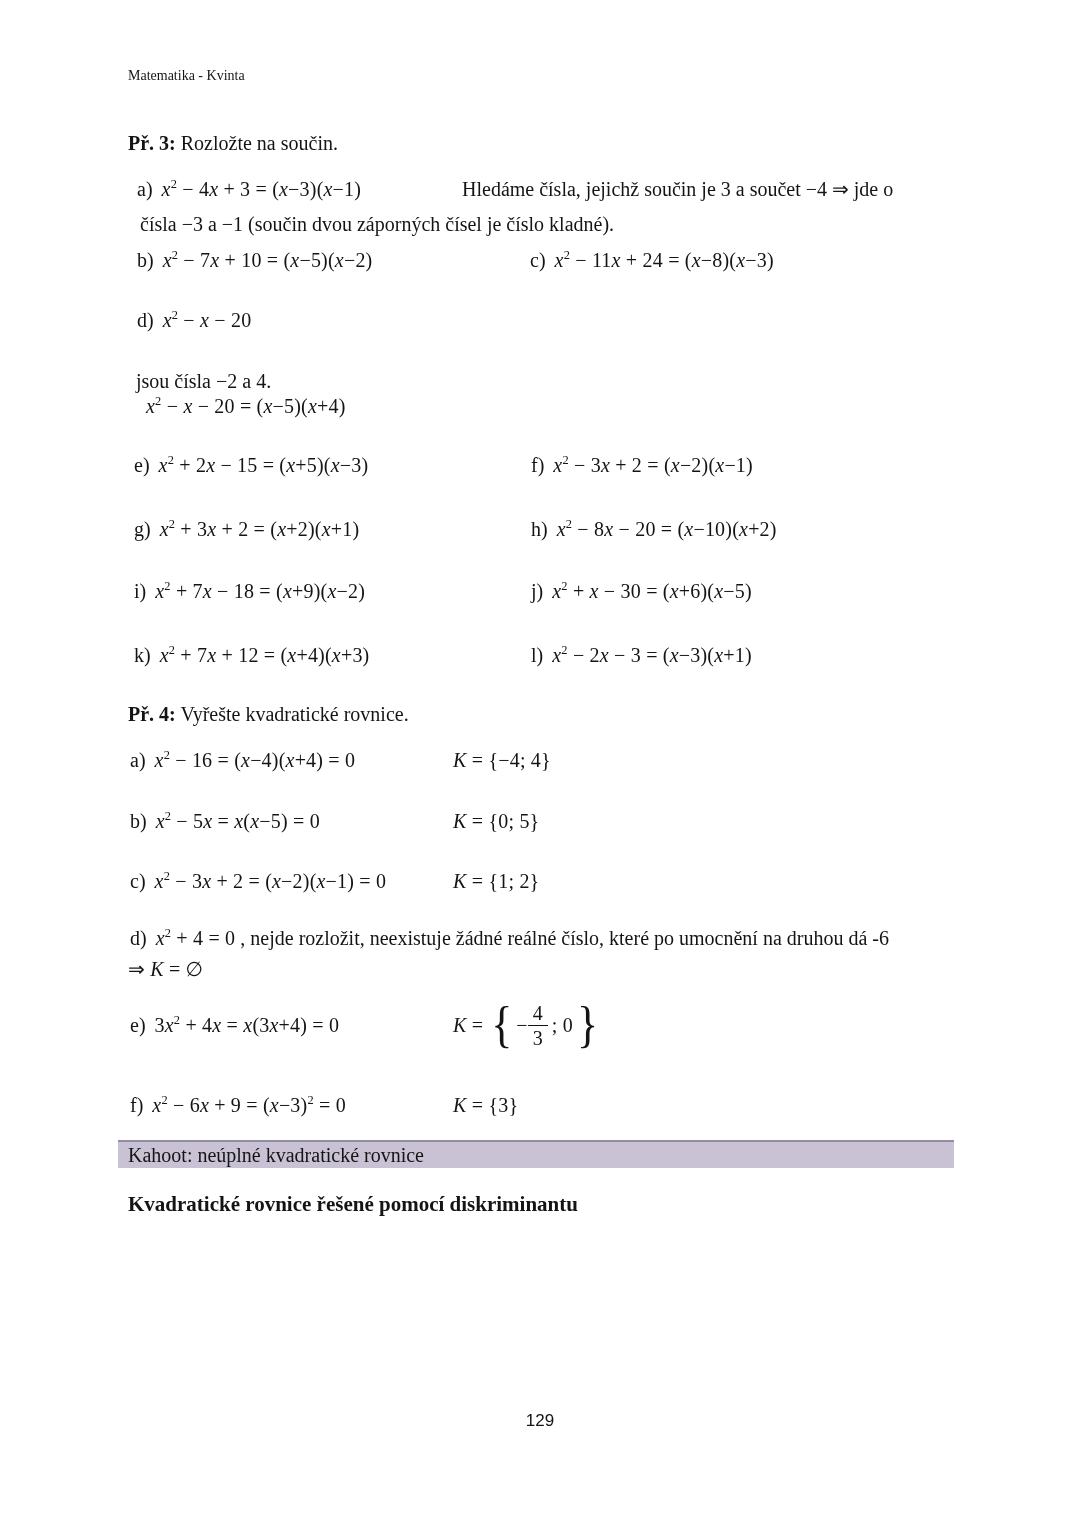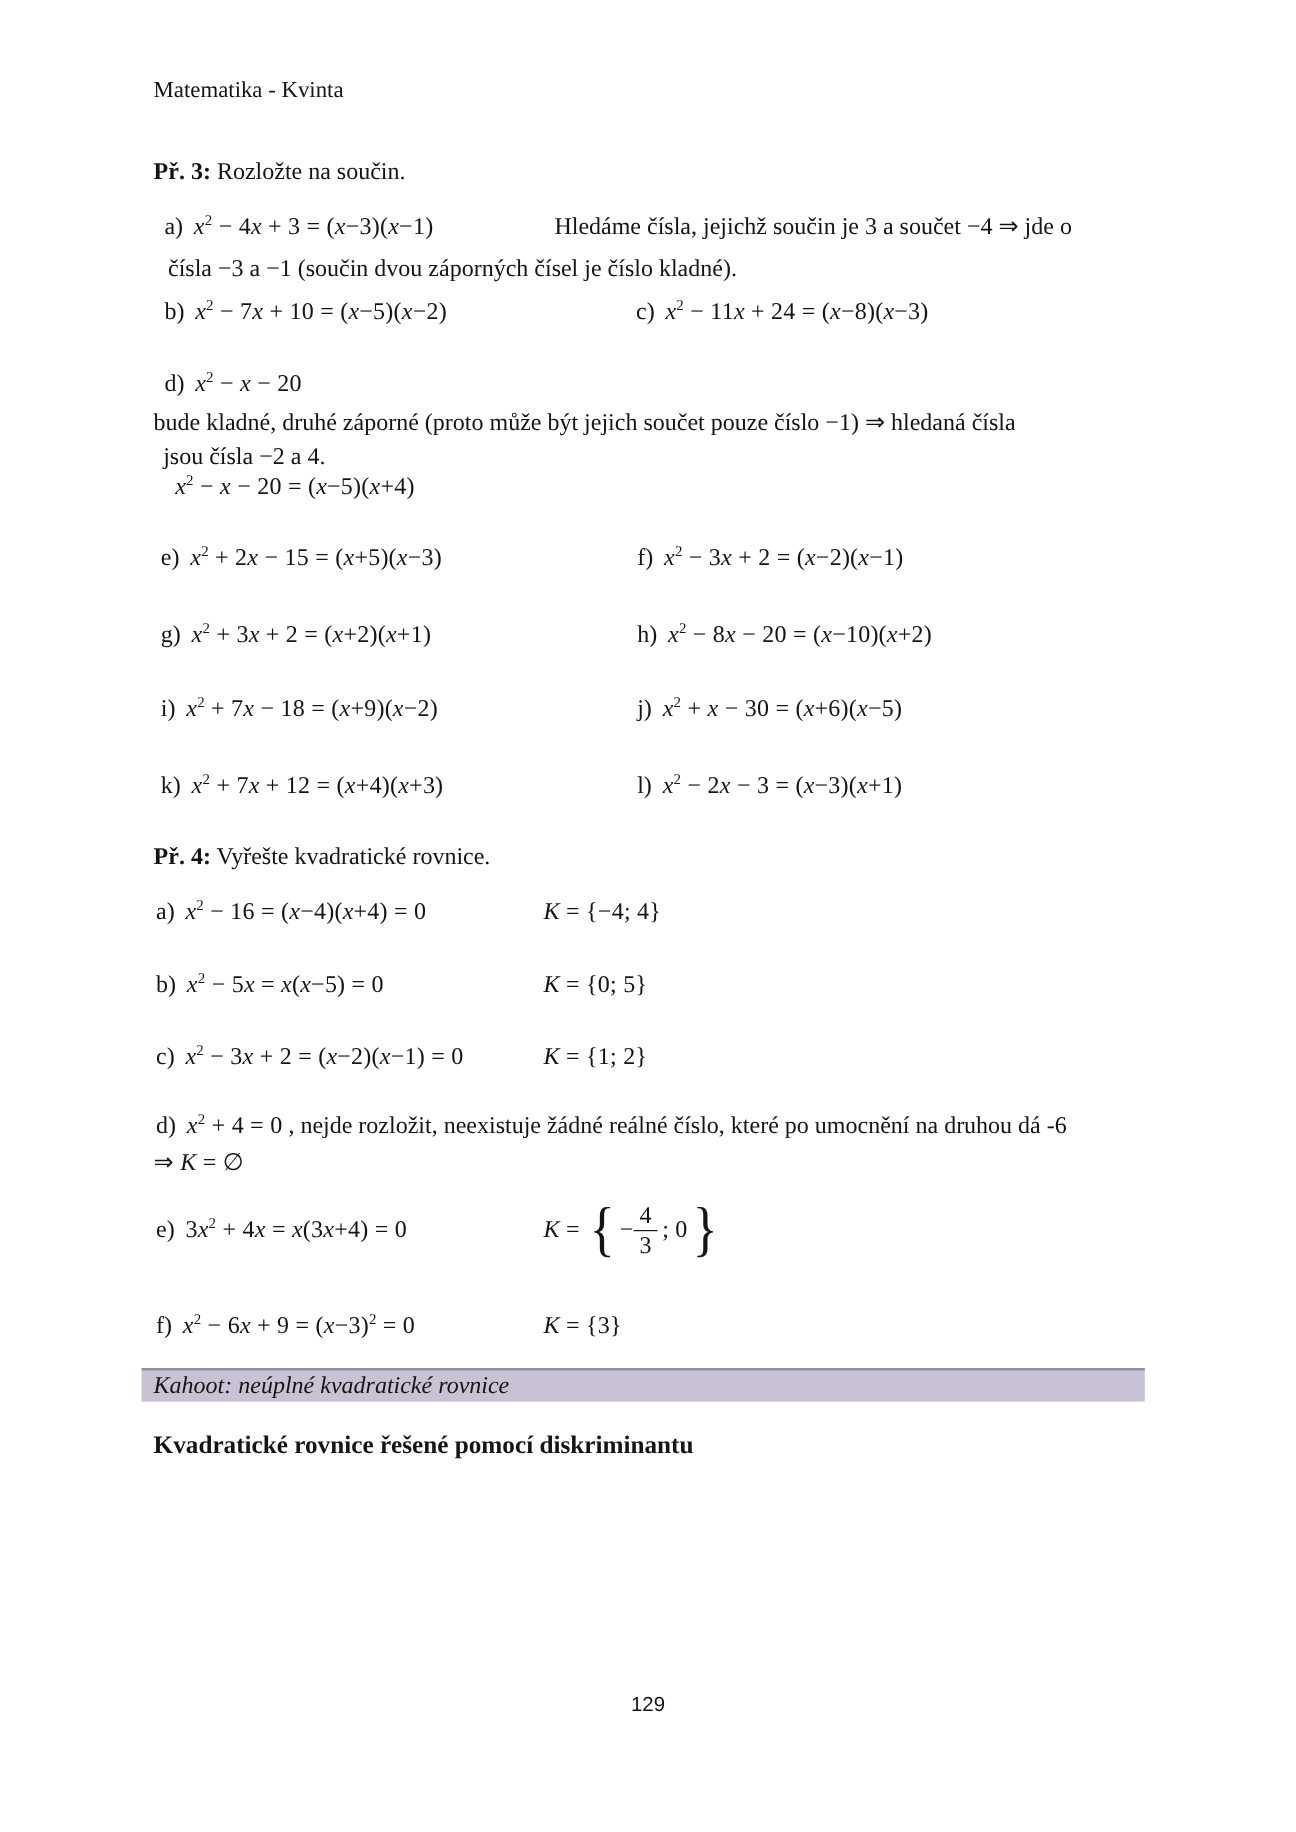--- a/index.html
+++ b/index.html
@@ -6,21 +6,21 @@
   .page{
     position:relative;
     width:1080px;height:1527px;
     background:#ffffff;
     font-family:"Liberation Serif", serif;
     color:#141414;
     overflow:hidden;
   }
   .abs{position:absolute;white-space:nowrap;}
   .txt{font-size:20px;line-height:27px;}
-  .small{font-size:19px;line-height:25px;}
+  .small{font-size:14px;line-height:25px;}
   .math{font-size:20px;line-height:27px;letter-spacing:0.2px;}
   .math i{font-style:italic;}
   .math sup{font-size:0.62em;line-height:0;vertical-align:super;}
   .row{display:flex;gap:9px;align-items:baseline;}
   .lbl{font-size:20px;}
   .bold{font-weight:bold;margin-top:30px;}
   .kahoot{
     left:118px;top:1140px;width:836px;height:28px;
     border-top:2px solid #938ca2;
     display:flex;align-items:center;
@@ -70,21 +70,20 @@
   </div>
   <div class="abs row" style="left:530px;top:247px">
     <span class="lbl">c)</span>
     <span class="math"><i>x</i><sup>2</sup> − 11<i>x</i> + 24 = (<i>x</i>−8)(<i>x</i>−3)</span>
   </div>
 
   <div class="abs row" style="left:137px;top:307px">
     <span class="lbl">d)</span>
     <span class="math"><i>x</i><sup>2</sup> − <i>x</i> − 20</span>
   </div>
-  <div class="abs txt" style="left:128px;top:339px">bude kladné, druhé záporné (proto může být jejich součet pouze číslo −1)  ⇒  hledaná čísla</div>
   <div class="abs txt" style="left:136px;top:368px">jsou čísla −2 a 4.</div>
   <div class="abs math" style="left:146px;top:393px"><i>x</i><sup>2</sup> − <i>x</i> − 20 = (<i>x</i>−5)(<i>x</i>+4)</div>
 
   <div class="abs row" style="left:134px;top:452px">
     <span class="lbl">e)</span>
     <span class="math"><i>x</i><sup>2</sup> + 2<i>x</i> − 15 = (<i>x</i>+5)(<i>x</i>−3)</span>
   </div>
   <div class="abs row" style="left:531px;top:452px">
     <span class="lbl">f)</span>
     <span class="math"><i>x</i><sup>2</sup> − 3<i>x</i> + 2 = (<i>x</i>−2)(<i>x</i>−1)</span>
@@ -164,21 +163,21 @@
     <span class="math">; 0</span>
     <span class="bigbrace">}</span>
   </div>
 
   <div class="abs row" style="left:130px;top:1092px">
     <span class="lbl">f)</span>
     <span class="math"><i>x</i><sup>2</sup> − 6<i>x</i> + 9 = (<i>x</i>−3)<sup>2</sup> = 0</span>
   </div>
   <div class="abs math" style="left:453px;top:1092px"><i>K</i> = {3}</div>
 
-  <div class="abs kahoot" style="background: rgb(201, 194, 212); border-top-color: rgb(147, 140, 162); font-style: italic;">
+  <div class="abs kahoot" style="background: rgb(201, 194, 212); border-top-color: rgb(147, 140, 162);">
     <span>Kahoot: neúplné kvadratické rovnice</span>
   </div>
 
   <div class="abs section-heading" style="left:128px;top:1192px">Kvadratické rovnice řešené pomocí diskriminantu</div>
 
   <div class="abs pagenum">129</div>
 
 </div>
 
 </body></html>

